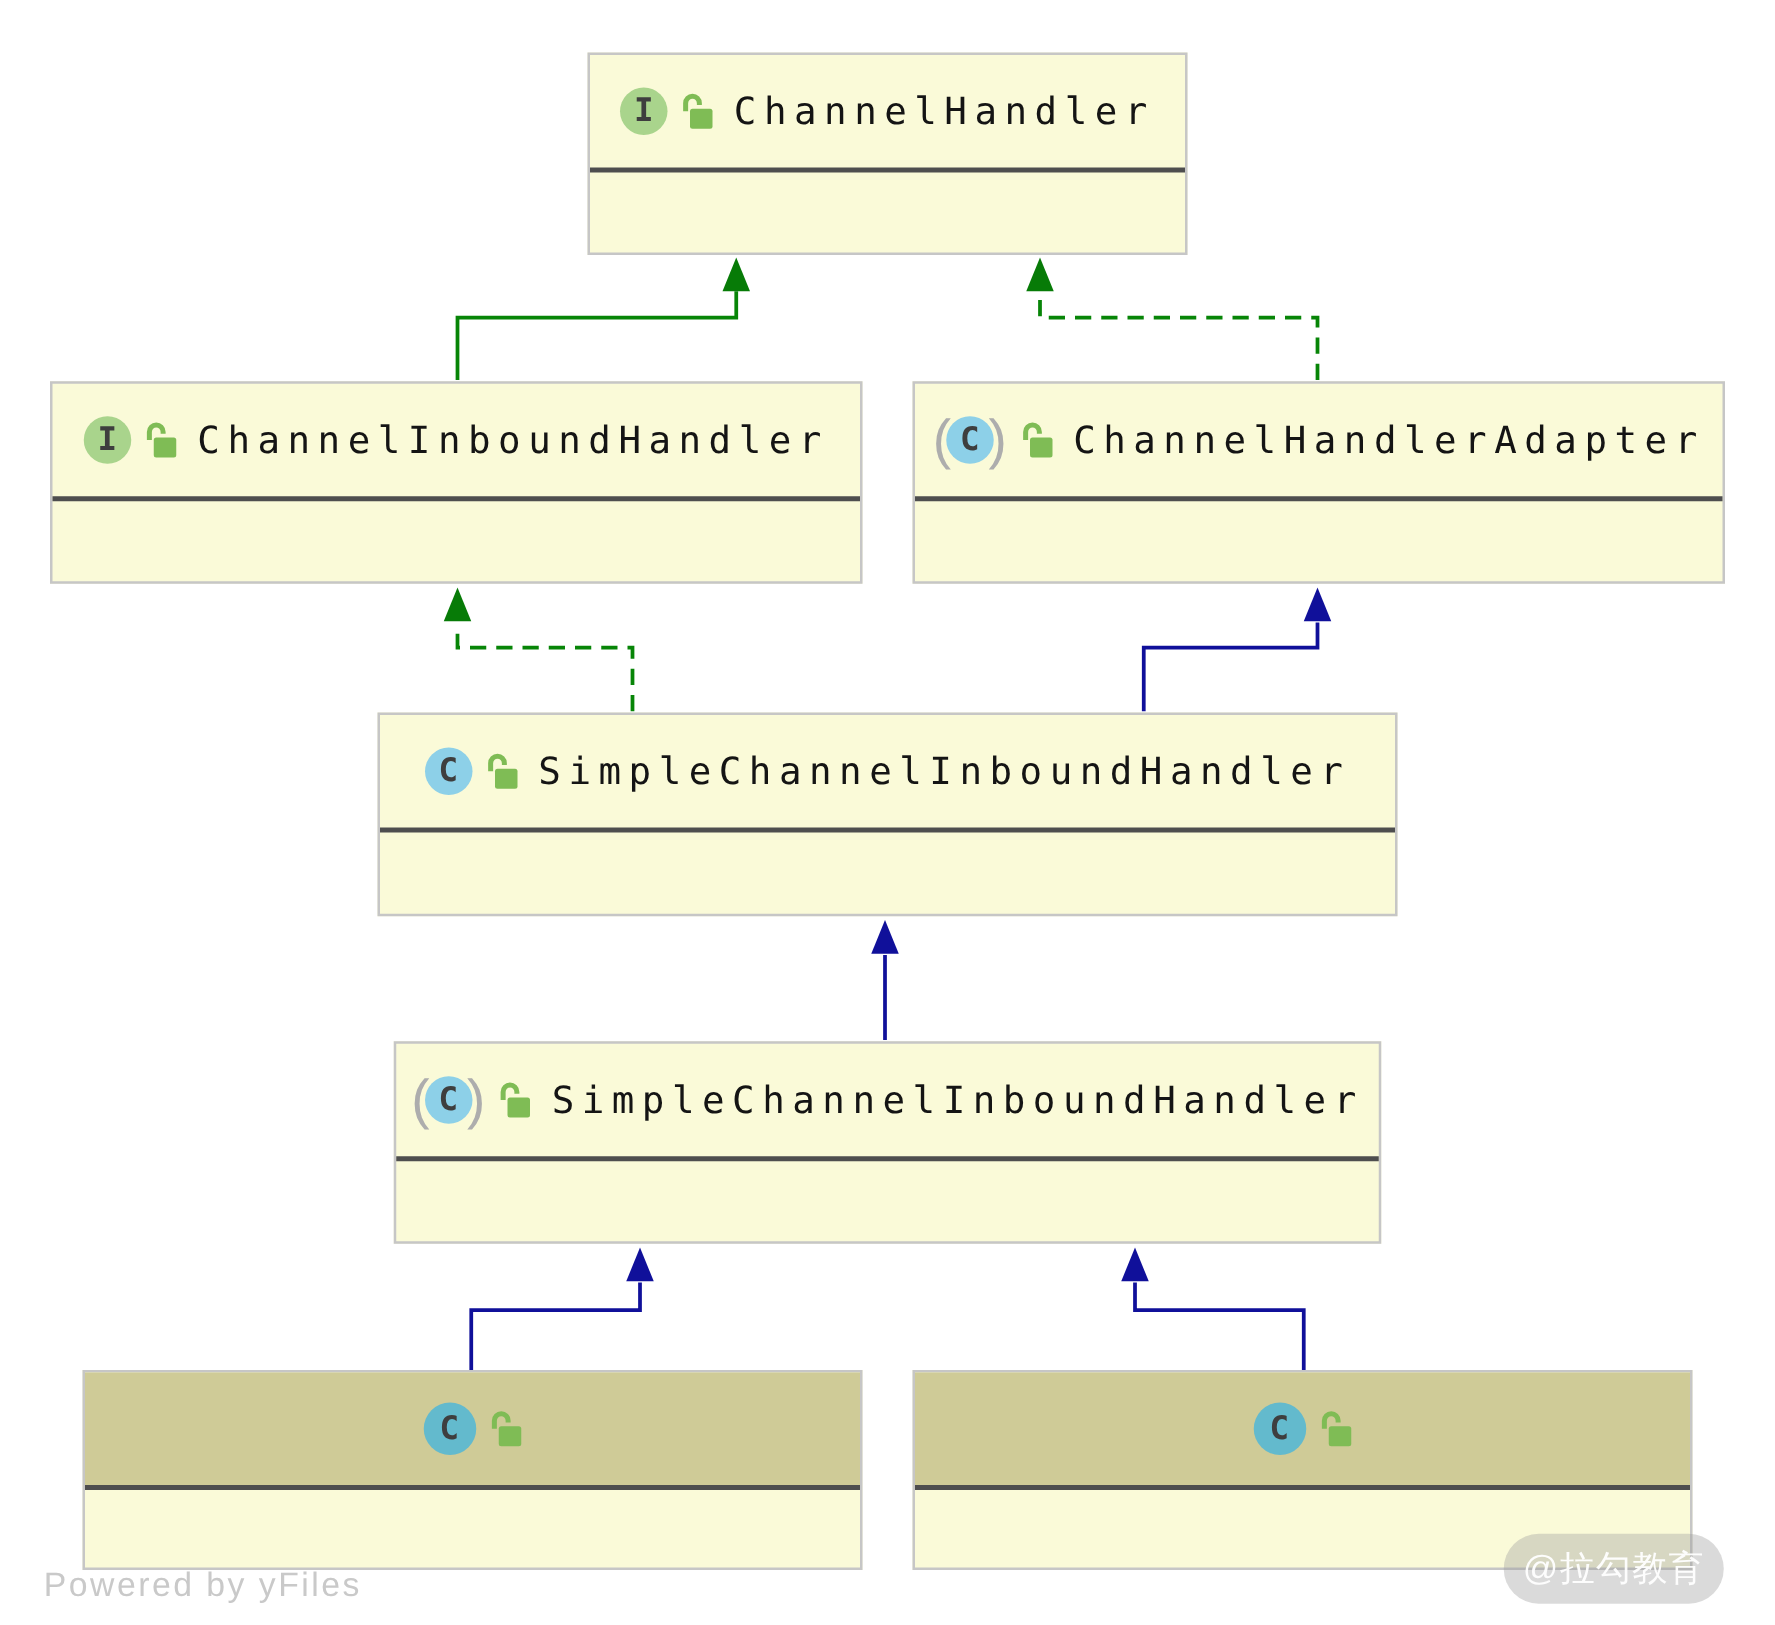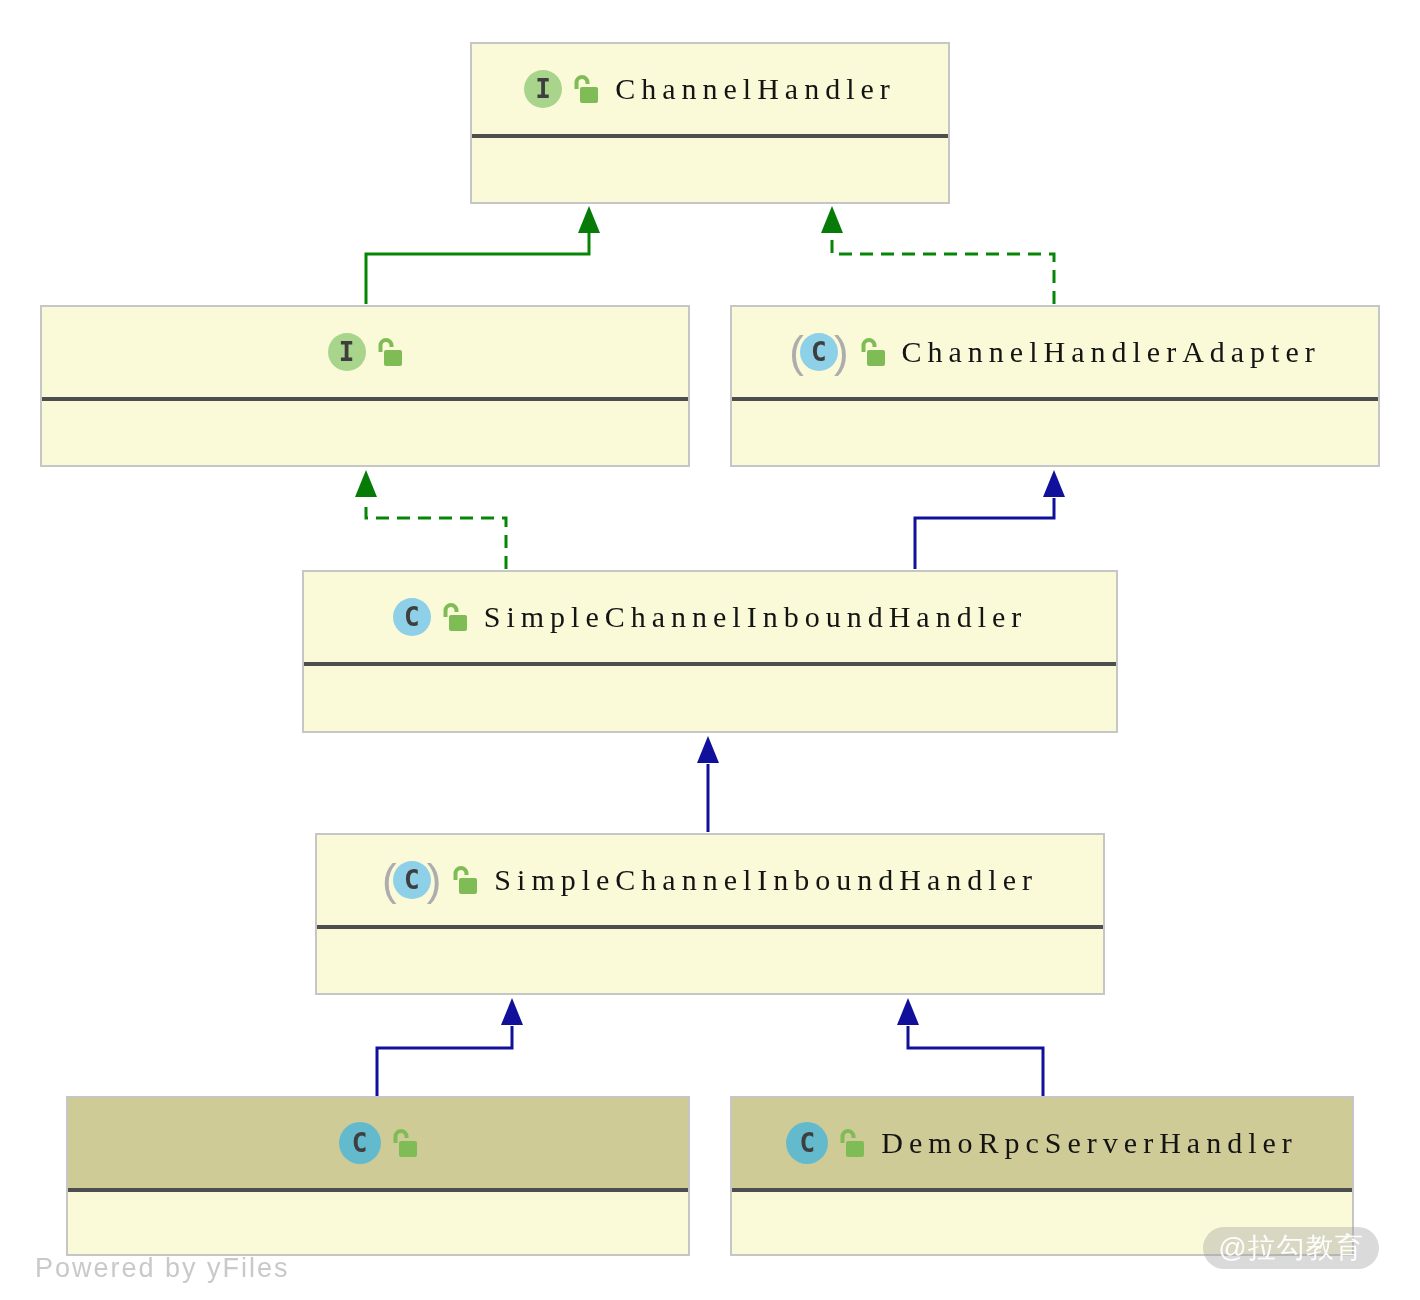--- a/index.html
+++ b/index.html
@@ -10,21 +10,21 @@
 
   
   .uml-box {
     position:absolute; box-sizing:border-box;
     background:#FAFAD8; border:2px solid #C6C6C6; z-index:2;
   }
   .uml-header { height:90px; display:flex; align-items:center; justify-content:center; }
   .project .uml-header { background:#CFCB97; }
   .uml-title {
     font-size:30px; letter-spacing:6px; color:#141414;
-    white-space:nowrap; margin-left:16px;font-family:Liberation Serif, serif;
+    white-space:nowrap; margin-left:16px;
   }
   .uml-divider { height:4px; background:#4E4E4E; }
   .uml-body { height:64px; }
 
   
   .kind-icon {
     width:38px; height:38px; border-radius:50%; flex:0 0 auto;
     display:inline-flex; align-items:center; justify-content:center;
     font-size:26px; font-weight:bold; color:#3E3E3E;
   }
@@ -49,21 +49,21 @@
   .head.green  { fill:#077B07; }
   .head.navy   { fill:#10109A; }
 
   
   .yfiles {
     position:absolute; left:35px; top:1253px; z-index:1;
     font-family:"Liberation Sans",sans-serif; font-size:27px;
     color:#C9C9C9; letter-spacing:2px;
   }
   .brand-pill {
-    position:absolute; left:1203px; top:1227px; width:176px; height:42px;
+    position:absolute; left:1203px; top:1227px; width:176px; height:56px;
     border-radius:29px; background:rgba(158,158,158,0.38); z-index:5;
     display:flex; align-items:center; justify-content:center;
     font-family:"Liberation Sans","DejaVu Sans",sans-serif;
     font-size:28px; color:rgba(255,255,255,0.95); letter-spacing:1px;
   }
 
   
   #node-ch   { left:470px; top:42px;   width:480px; height:162px; }
   #node-cih  { left:40px;  top:305px;  width:650px; height:162px; }
   #node-cha  { left:730px; top:305px;  width:650px; height:162px; }
@@ -122,20 +122,21 @@
     <div class="uml-header">
       <span class="kind-icon iface">
           <span>I</span>
         </span>
       <span class="lock">
         <svg width="27" height="31" viewBox="0 0 27 31">
             <path d="M4.5 15 V8.5 a5.5 5.5 0 0 1 11 0 v1.5" fill="none" stroke="#7FBC55" stroke-width="4"></path>
             <rect x="8" y="13" width="18" height="16" rx="2" fill="#7FBC55"></rect>
           </svg>
       </span>
+      <span class="uml-title">ChannelInboundHandler</span>
     </div>
     <div class="uml-divider"></div>
     <div class="uml-body"></div>
   </div>
 
   <div class="uml-box" id="node-cha">
     <div class="uml-header">
       <span class="abstract-wrap">
         <span class="kind-icon klass">
             <span>C</span>
@@ -209,21 +210,20 @@
     <div class="uml-header">
       <span class="kind-icon proj-klass">
           <span>C</span>
         </span>
       <span class="lock">
         <svg width="27" height="31" viewBox="0 0 27 31">
             <path d="M4.5 15 V8.5 a5.5 5.5 0 0 1 11 0 v1.5" fill="none" stroke="#7FBC55" stroke-width="4"></path>
             <rect x="8" y="13" width="18" height="16" rx="2" fill="#7FBC55"></rect>
           </svg>
       </span>
-      <span class="uml-title">DemoRpcServerHandler</span>
     </div>
     <div class="uml-divider"></div>
     <div class="uml-body"></div>
   </div>
 
   <div class="yfiles">Powered by yFiles</div>
   <div class="brand-pill">
     <span>@拉勾教育</span>
   </div>
 

